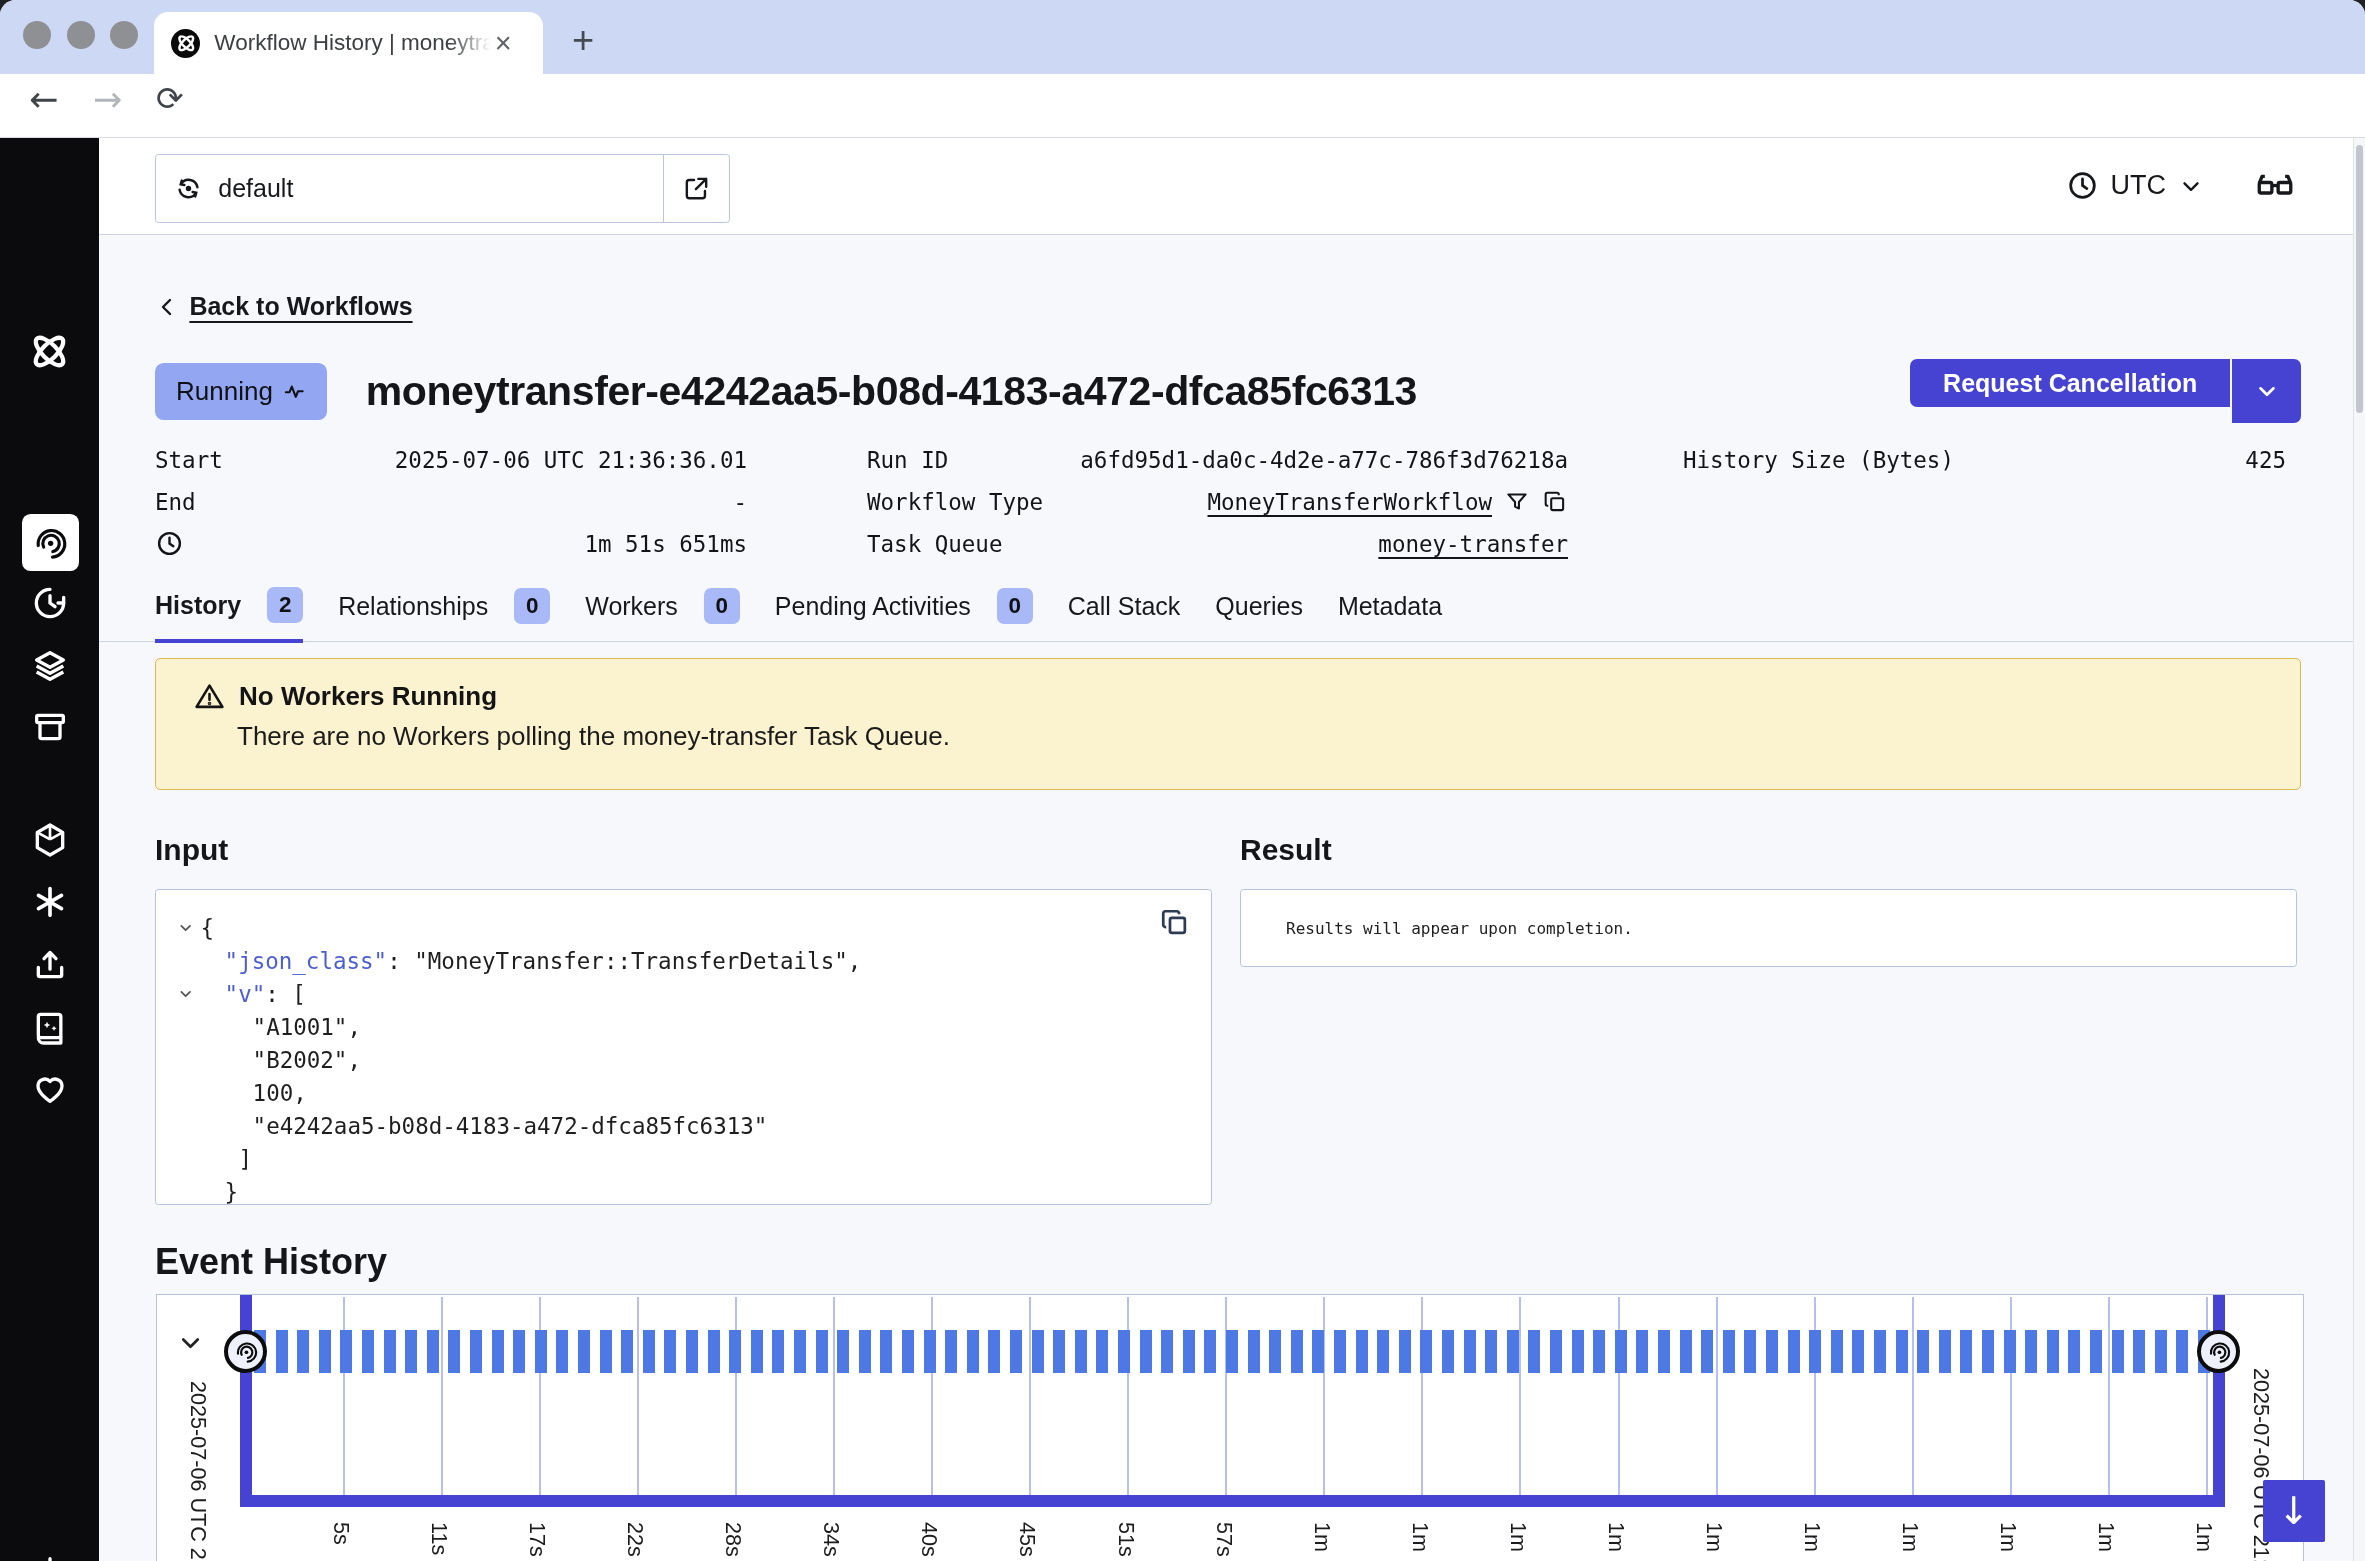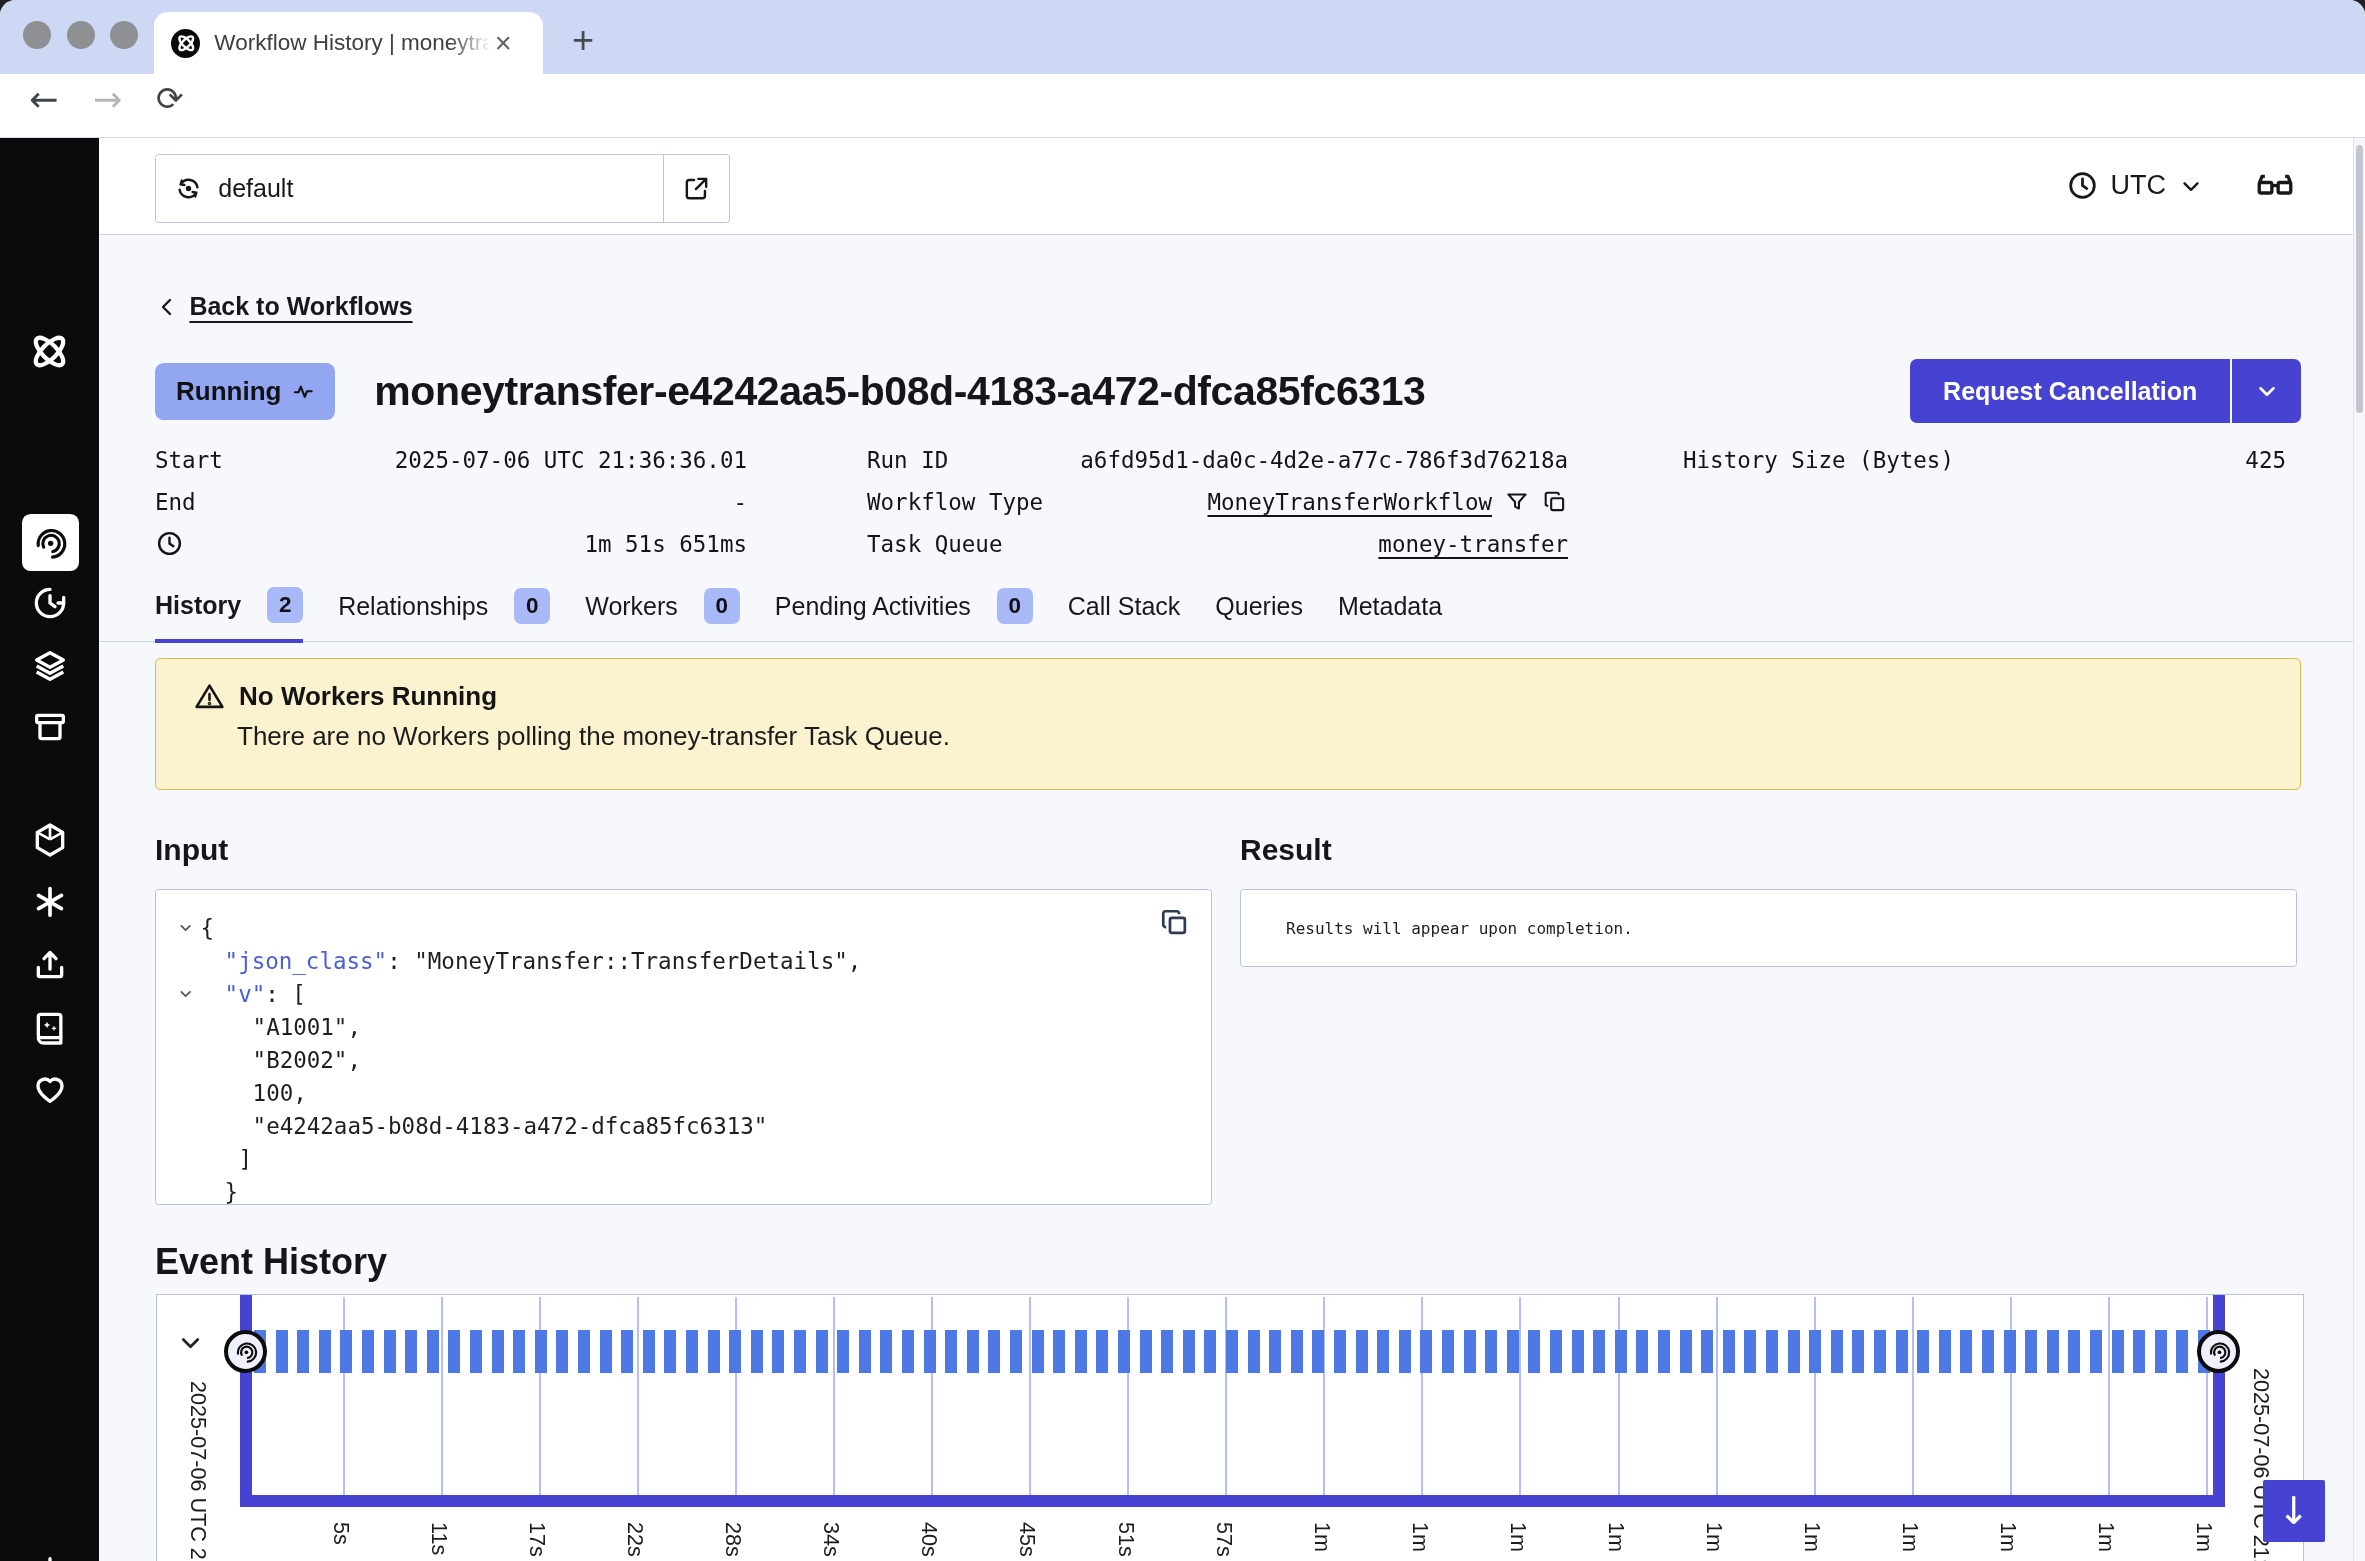--- a/index.html
+++ b/index.html
@@ -38,24 +38,24 @@
   .ns-main { flex:1; display:flex; align-items:center; gap:14px; padding-left:17.3px; font-size:25px; color:#17181c; }
   .ns-open { width:66px; height:100%; border-left:1.7px solid #b9c5e2; display:flex; align-items:center; justify-content:center; color:#17181c; }
   .tz-group { position:absolute; right:69px; top:0; height:95px; display:flex; align-items:center; gap:12px; color:#17181c; }
   .tz-label { font-size:27px; }
 
   
   .content { position:absolute; left:0; top:97px; width:2266px; padding:0 64px 0 56px; }
   .backlink { margin-top:57px; display:flex; align-items:center; gap:10.4px; color:#17181c; }
   .backlink .txt { font-size:25px; font-weight:600; text-decoration:underline; text-underline-offset:6px; }
   .titlerow { margin-top:38px; display:flex; align-items:center; }
-  .status-badge { background:#93a6f1; color:#101114; border-radius:8.6px; height:57px; padding:0 21px; display:flex; align-items:center; gap:10.4px; font-size:26px; font-weight:700; }
+  .status-badge { background:#93a6f1; color:#101114; border-radius:8.6px; height:57px; padding:0 21px; display:flex; align-items:center; gap:10.4px; font-size:26px; font-weight:400; }
   .wf-title { font-size:41px; font-weight:700; color:#151619; margin-left:39px; letter-spacing:-0.4px; }
   .cancel-split { margin-left:auto; display:flex; }
-  .cancel-main { background:#4743d2; color:#fff; font-size:25px; font-weight:600; height:64px; padding:0 33px; display:flex; align-items:center; border-radius:7px 0 0 7px; }
+  .cancel-main { background:#4743d2; color:#fff; font-size:25px; font-weight:600; height:48px; padding:0 33px; display:flex; align-items:center; border-radius:7px 0 0 7px; }
   .cancel-arrow { background:#4743d2; color:#fff; width:69px; height:64px; margin-left:1.7px; display:flex; align-items:center; justify-content:center; border-radius:0 7px 7px 0; }
 
   .meta { margin-top:15.6px; display:flex; font-family:"DejaVu Sans Mono", monospace; font-size:22.5px; color:#131419; }
   .meta-col { display:flex; flex-direction:column; }
   .meta-row { display:flex; justify-content:space-between; align-items:center; height:42px; }
   .meta-col.c1 { width:592px; }
   .meta-col.c2 { width:701px; margin-left:120px; }
   .meta-col.c3 { width:603px; margin-left:115px; }
   .meta-link { text-decoration:underline; text-underline-offset:5.2px; color:#131419; }
   .meta-val-icons { display:flex; align-items:center; gap:12px; }

